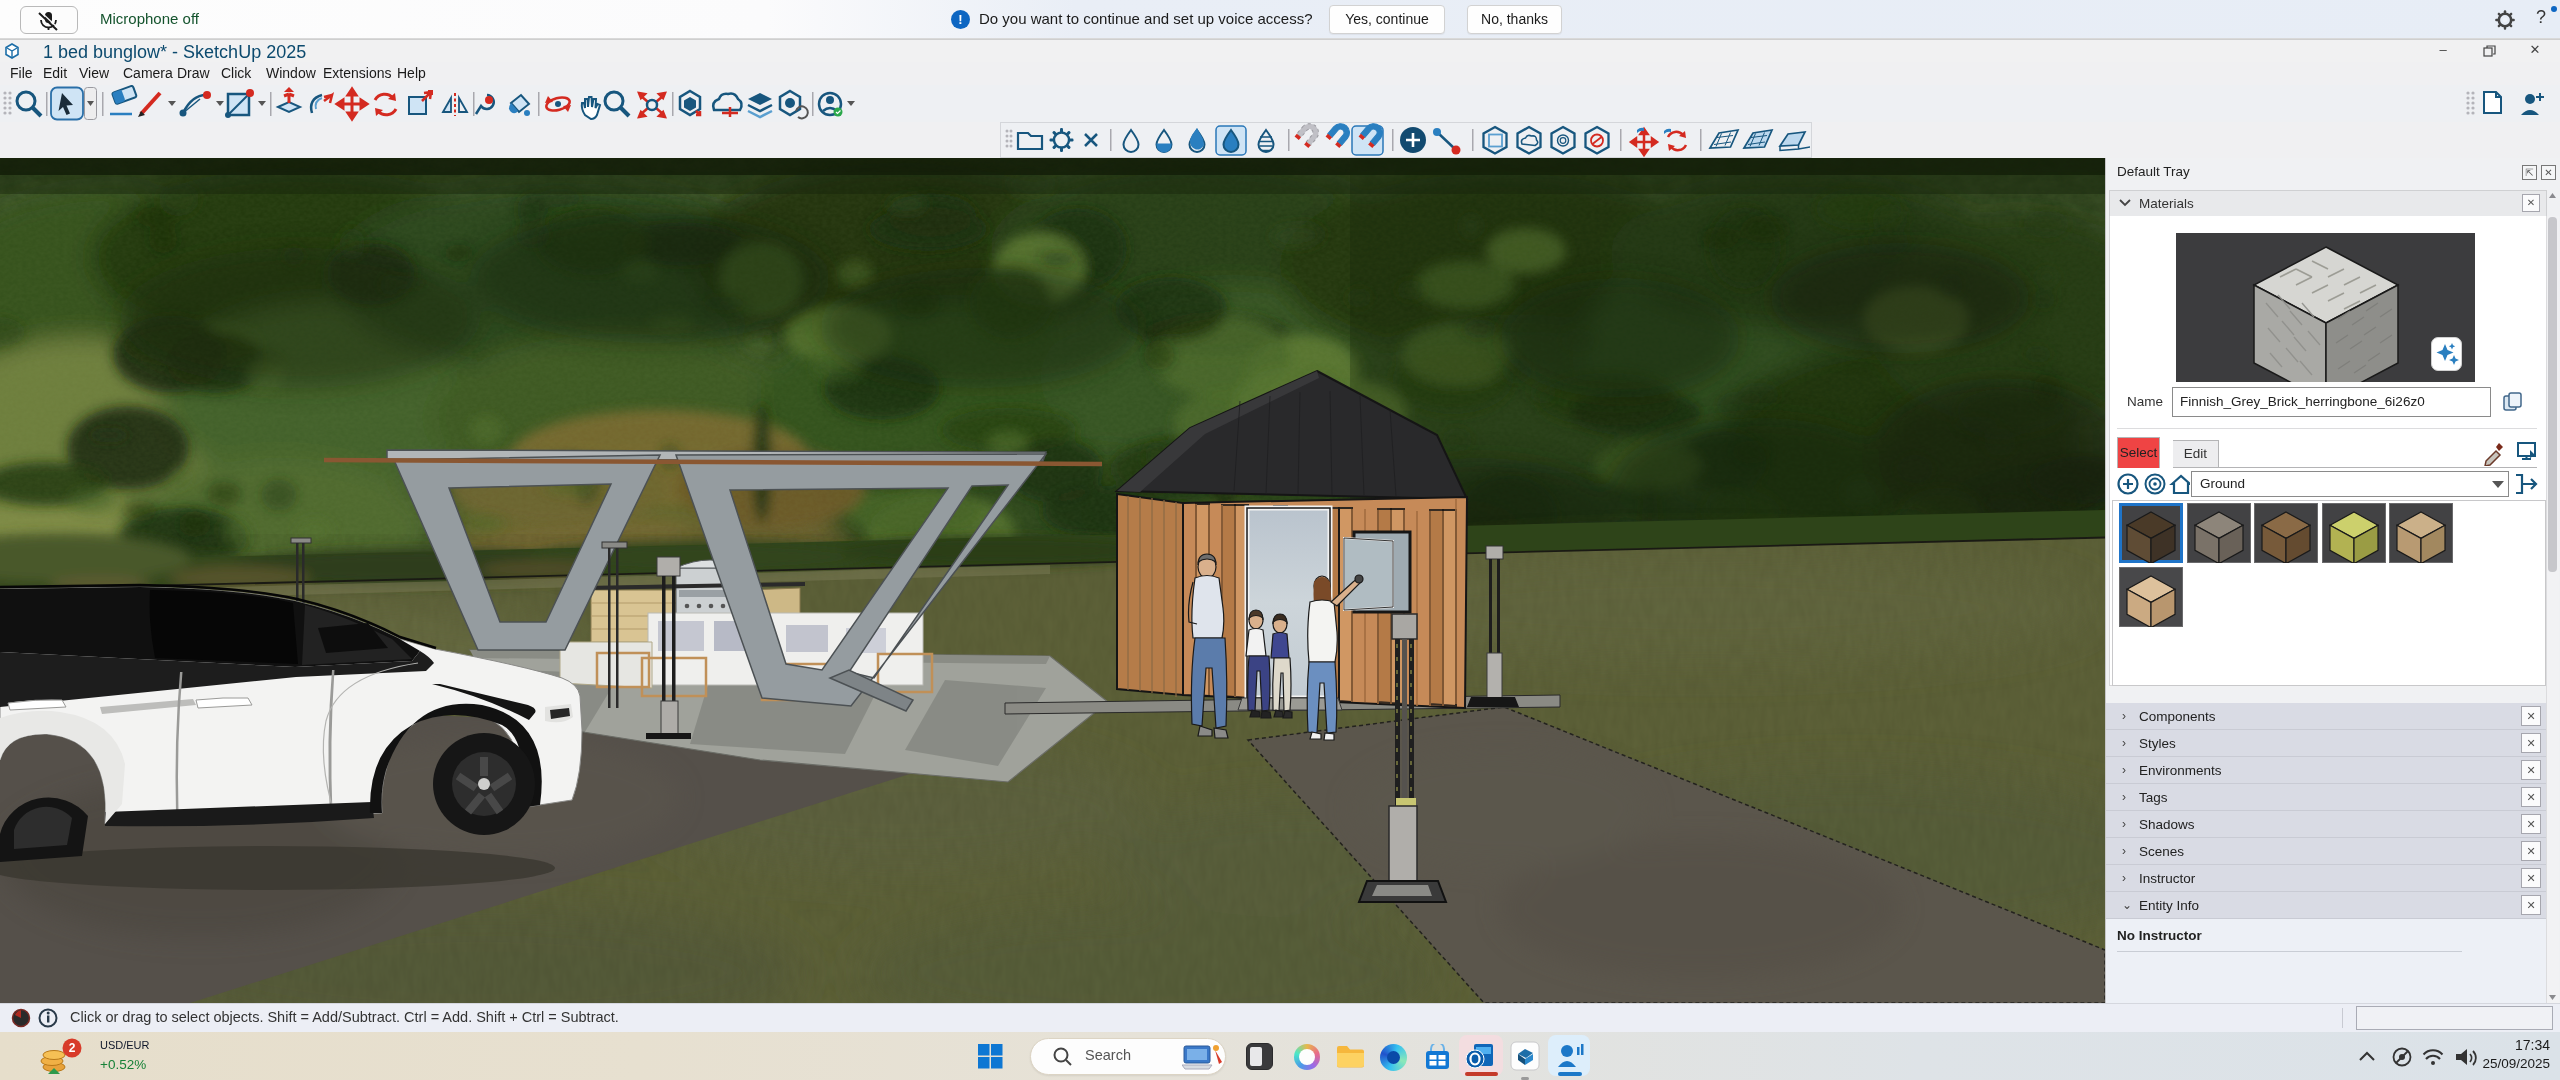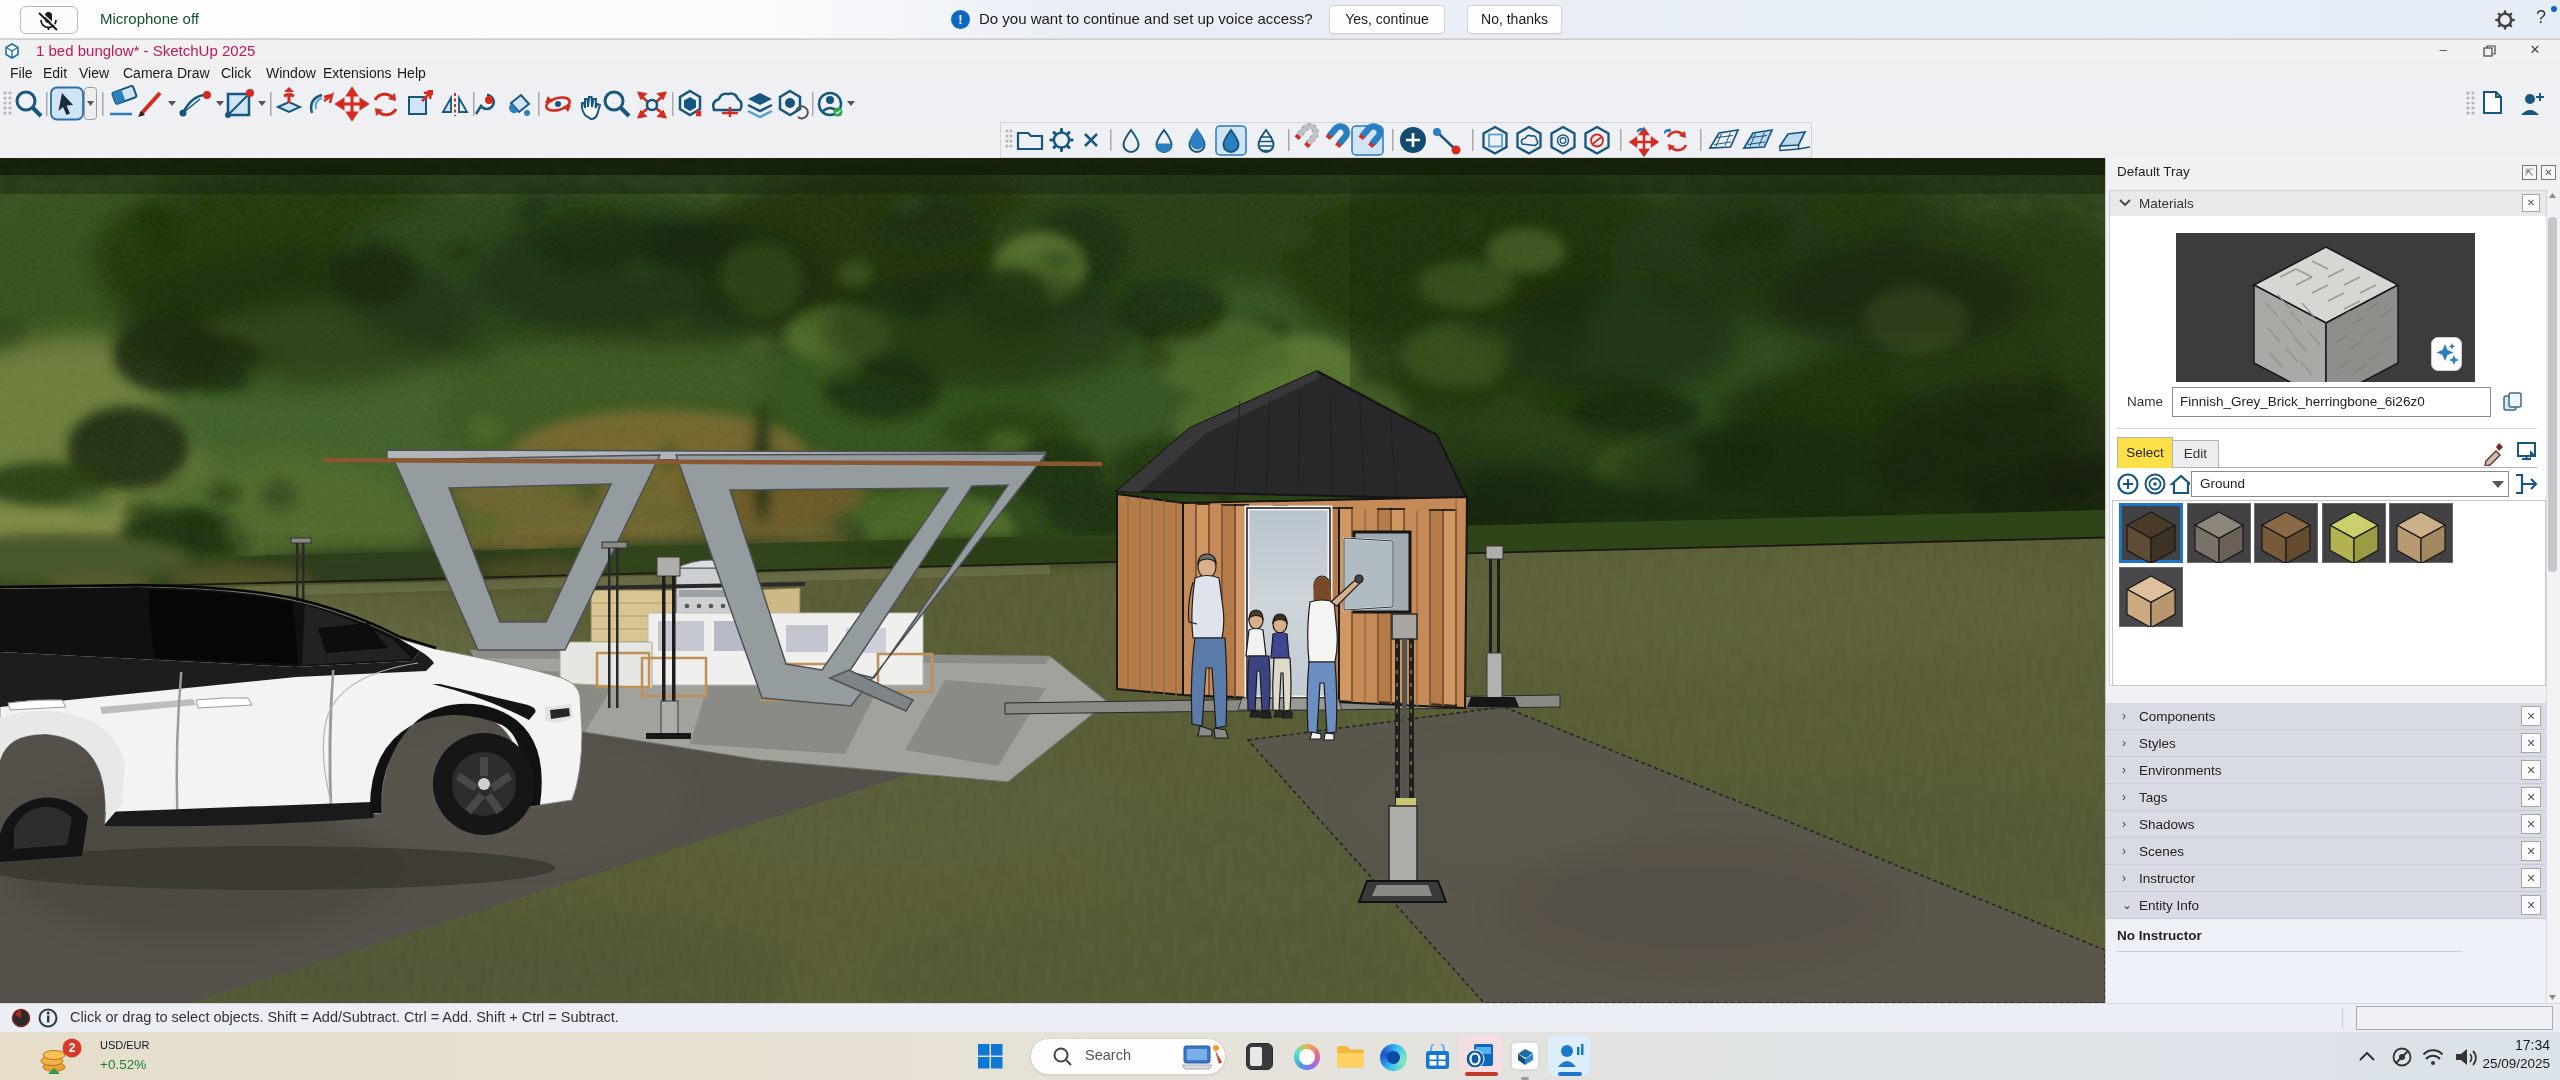--- a/index.html
+++ b/index.html
@@ -7,21 +7,21 @@
 #page{position:relative;width:2560px;height:1080px}
 
 #voicebar{left:0;top:0;width:2560px;height:39px;background:linear-gradient(to right,#fdfdfd 0%,#fbfbfc 30%,#e9eef6 42%,#e7edf6 100%);border-bottom:1px solid #d9d9d9}
 #micbtn{left:20px;top:6px;width:58px;height:28px;border:1px solid #b9b9b9;border-radius:6px;background:#fcfcfc}
 #mictxt{left:100px;top:10px;font-size:15px;color:#14532d}
 #vinfo{left:951px;top:10px;width:19px;height:19px;border-radius:50%;background:#0d66c2;color:#fff;font-size:13px;font-weight:bold;text-align:center;line-height:19px}
 #vtxt{left:979px;top:10px;font-size:15px;color:#1b1b1b}
 .vbtn{top:5px;height:29px;background:#fefefe;border:1px solid #d2d2d2;border-radius:4px;font-size:14px;color:#1b1b1b;text-align:center;line-height:27px;box-shadow:0 1px 1px rgba(0,0,0,.05)}
 
 #titlebar{left:0;top:39px;width:2560px;height:23px;background:#f1f1f2;border-top:1px solid #cfcfcf}
-#title{left:36px;top:42px;font-size:15px;color:#be185d}
+#title{left:43px;top:42px;font-size:18px;color:#0c4a6e}
 .winctl{top:39px;width:46px;height:23px;color:#444;text-align:center;font-size:13px;line-height:22px}
 
 #menubar{left:0;top:62px;width:2560px;height:23px;background:#f0f0f2}
 .mitem{top:65px;font-size:14px;color:#1a1a1a}
 
 #toolbar{left:0;top:85px;width:2560px;height:37px;background:#eef0f3}
 #toolbar2{left:1000px;top:122px;width:812px;height:36px;background:#eef0f3;border:1px solid #d4d6da}
 #tbfill{left:0;top:122px;width:2560px;height:36px;background:#f0f0f2}
 
 #viewport{left:0;top:158px;width:2105px;height:845px;background:#5e6240;overflow:hidden}
@@ -31,21 +31,21 @@
 .trayico{top:165px;width:15px;height:15px;border:1px solid #777;color:#555;font-size:10px;text-align:center;line-height:14px;background:#f5f6f7}
 #mpanel{left:2109px;top:190px;width:438px;height:38px;background:#e8e9eb;border:1px solid #cfd0d2}
 #mpanel span{position:absolute;left:29px;top:5px;font-size:13.5px;color:#333}
 #mbody{left:2109px;top:216px;width:438px;height:470px;background:#fff;border:1px solid #d5d5d7;border-top:none}
 #preview{left:2176px;top:233px;width:299px;height:149px;background:#3c3c3e}
 #sparkle{left:2431px;top:337px;width:31px;height:34px;background:#fff;border:1px solid #d0d0d0;border-radius:7px}
 #namelbl{left:2127px;top:394px;font-size:13.5px;color:#333}
 #nameinput{left:2172px;top:387px;width:319px;height:30px;background:#fff;border:1px solid #8a8a8a;font-size:13.5px;color:#222;line-height:28px;padding-left:7px}
 #seph1{left:2117px;top:428px;width:420px;height:1px;background:#dcdcde}
 .tab{top:437px;height:31px;font-size:13.5px;text-align:center}
-#tabsel{left:2117px;width:56px;background:#fde047;border:1px solid #b4b4b6;border-bottom:none;color:#222;line-height:30px}
+#tabsel{left:2117px;width:43px;background:#ef4444;border:1px solid #b4b4b6;border-bottom:none;color:#222;line-height:30px}
 #tabedit{left:2173px;top:440px;width:46px;height:28px;background:#ededef;border:1px solid #b4b4b6;border-left:none;color:#333;line-height:26px;font-size:13.5px;text-align:center}
 #tabline{left:2219px;top:467px;width:318px;height:1px;background:#b4b4b6}
 #gdrop{left:2191px;top:471px;width:318px;height:26px;background:#fff;border:1px solid #8a8a8a;font-size:13.5px;color:#222;line-height:24px;padding-left:8px}
 #listbox{left:2112px;top:500px;width:434px;height:186px;background:#fff;border:1px solid #c8c8ca}
 .sect{left:2106px;width:441px;height:27px;background:#d9dbe4;border-bottom:1px solid #c9cbd4;font-size:13.5px;color:#222}
 .sect .chev{position:absolute;left:16px;top:6px;color:#444;font-size:12px}
 .sect .stitle{position:absolute;left:33px;top:6px}
 .sect .xbtn{position:absolute;left:415px;top:3px;width:20px;height:20px;background:#fbfbfc;border:1px solid #a6a6ae;color:#555;font-size:11px;text-align:center;line-height:18px}
 #einfo{left:2106px;top:919px;width:441px;height:84px;background:#edf0f6}
 #nosel{left:2117px;top:928px;font-size:13.5px;font-weight:bold;color:#222}

